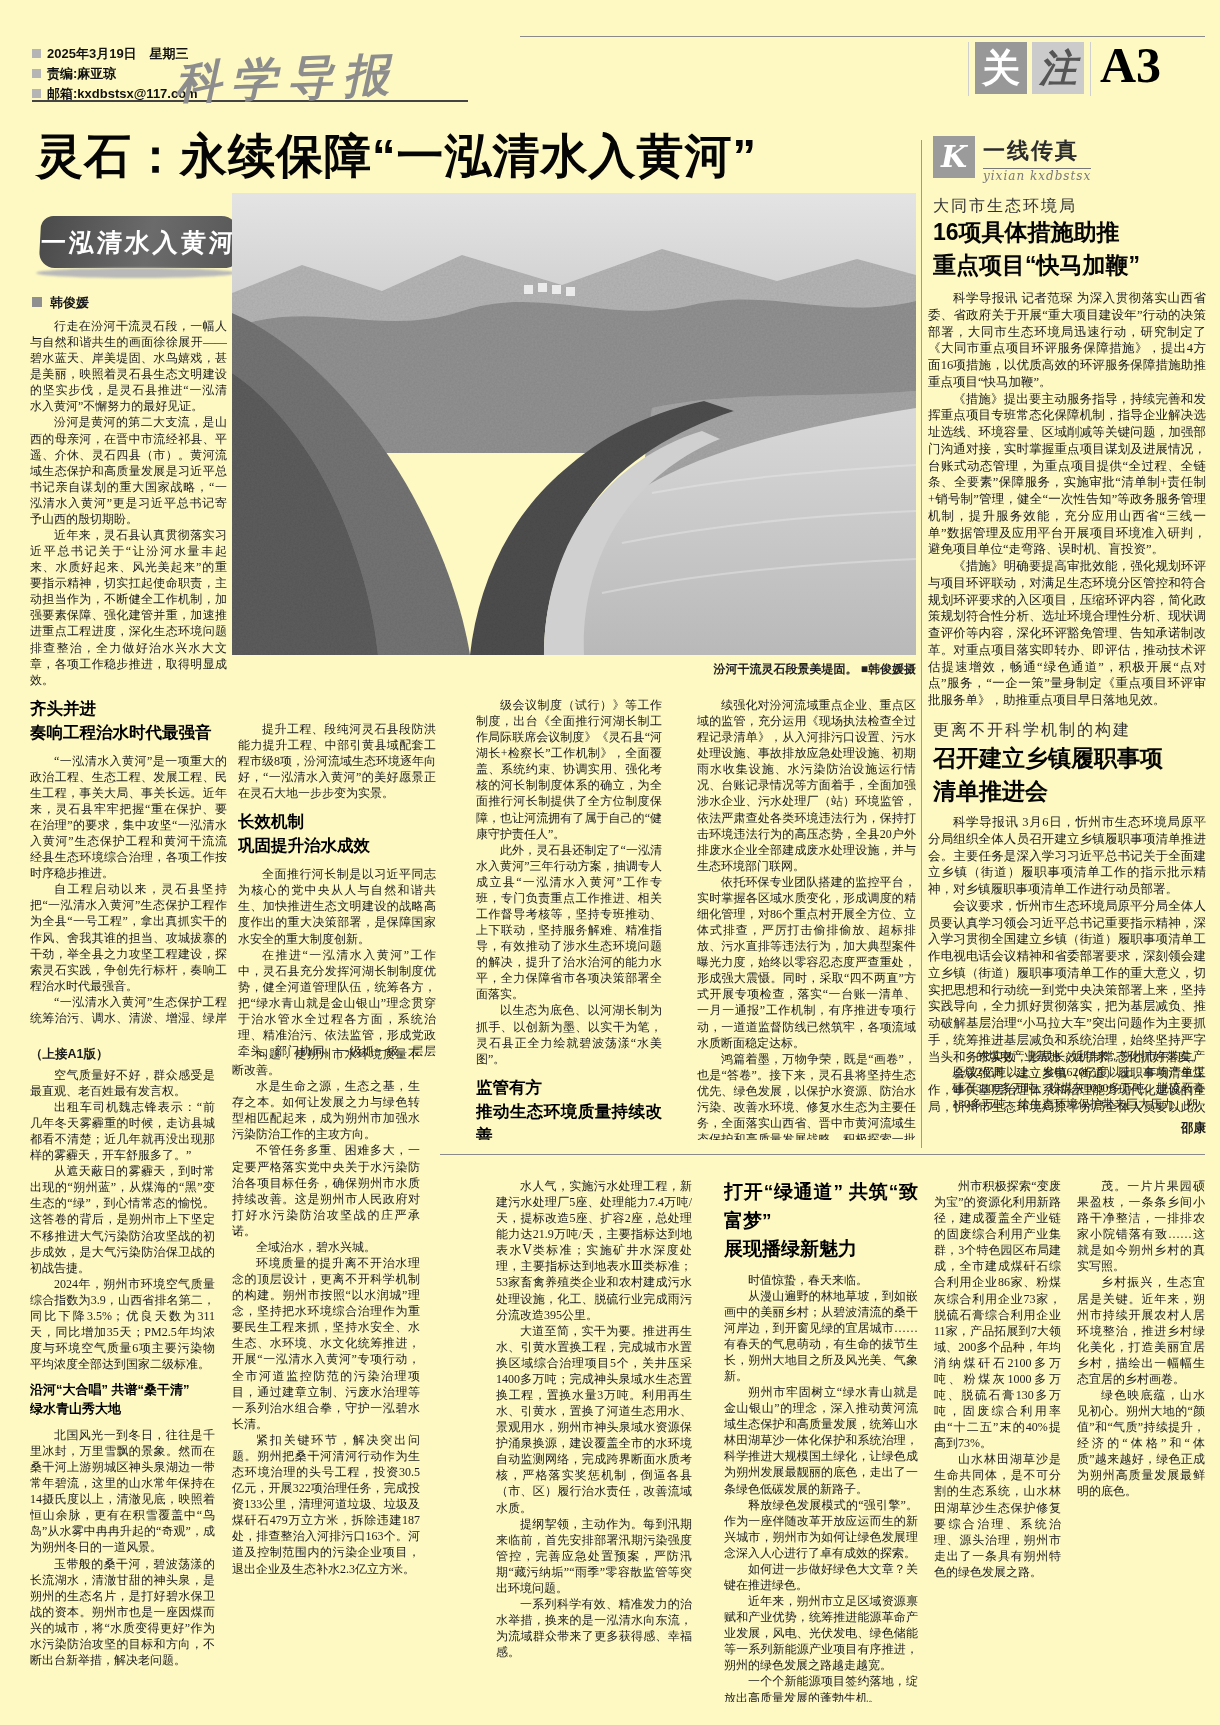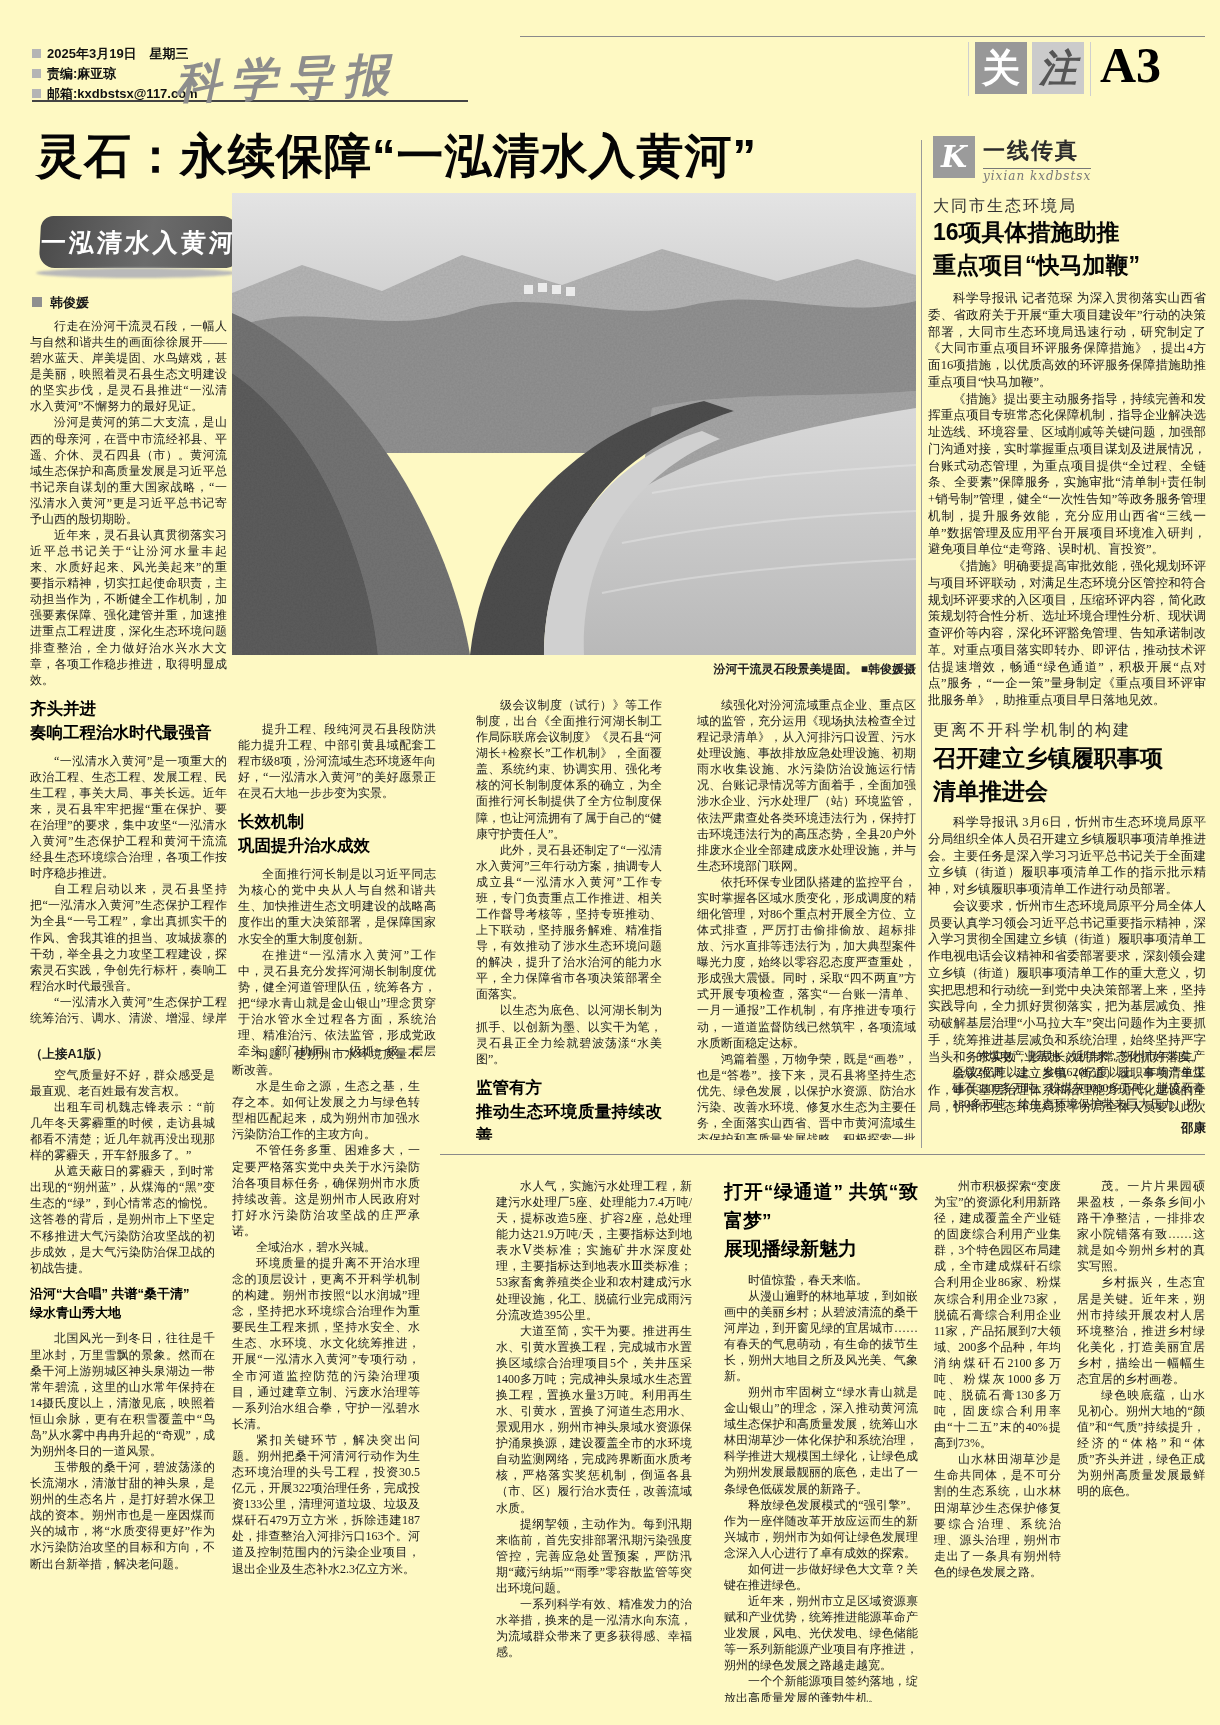--- a/index.html
+++ b/index.html
@@ -201,20 +201,21 @@
   <div class="abs signature" style="left:928px;top:1120px;width:278px;">邵康</div>
 
   <div class="rule-h" style="left:440px;top:1154px;width:765px;"></div>
 
   <div class="col" style="left:30px;top:1046px;width:185px;height:656px;">
     <div class="contnote">（上接A1版）</div>
     <div>
         <p>空气质量好不好，群众感受是最直观、老百姓最有发言权。</p>
         <p>出租车司机魏志锋表示：“前几年冬天雾霾重的时候，走访县城都看不清楚；近几年就再没出现那样的雾霾天，开车舒服多了。”</p>
         <p>从遮天蔽日的雾霾天，到时常出现的“朔州蓝”，从煤海的“黑”变生态的“绿”，到心情常态的愉悦。这答卷的背后，是朔州市上下坚定不移推进大气污染防治攻坚战的初步成效，是大气污染防治保卫战的初战告捷。</p>
+        <p>2024年，朔州市环境空气质量综合指数为3.9，山西省排名第二，同比下降3.5%；优良天数为311天，同比增加35天；PM2.5年均浓度与环境空气质量6项主要污染物平均浓度全部达到国家二级标准。</p>
       </div>
     <div class="subhd" style="font-size:13px;">沿河“大合唱” 共谱“桑干清”
 绿水青山秀大地</div>
     <div>
         <p>北国风光一到冬日，往往是千里冰封，万里雪飘的景象。然而在桑干河上游朔城区神头泉湖边一带常年碧流，这里的山水常年保持在14摄氏度以上，清澈见底，映照着恒山余脉，更有在积雪覆盖中“鸟岛”从水雾中冉冉升起的“奇观”，成为朔州冬日的一道风景。</p>
         <p>玉带般的桑干河，碧波荡漾的长流湖水，清澈甘甜的神头泉，是朔州的生态名片，是打好碧水保卫战的资本。朔州市也是一座因煤而兴的城市，将“水质变得更好”作为水污染防治攻坚的目标和方向，不断出台新举措，解决老问题。</p>
       </div>
   </div>
 
   <div class="col" style="left:232px;top:1046px;width:188px;height:656px;">
@@ -261,17 +262,17 @@
     <div>
         <p>州市积极探索“变废为宝”的资源化利用新路径，建成覆盖全产业链的固废综合利用产业集群，3个特色园区布局建成，全市建成煤矸石综合利用企业86家、粉煤灰综合利用企业73家，脱硫石膏综合利用企业11家，产品拓展到7大领域、200多个品种，年均消纳煤矸石2100多万吨、粉煤灰1000多万吨、脱硫石膏130多万吨，固废综合利用率由“十二五”末的40%提高到73%。</p>
         <p>山水林田湖草沙是生命共同体，是不可分割的生态系统，山水林田湖草沙生态保护修复要综合治理、系统治理、源头治理，朔州市走出了一条具有朔州特色的绿色发展之路。</p>
       </div>
   </div>
 
   <div class="col" style="left:1077px;top:1178px;width:128px;height:524px;">
     <div>
         <p>茂。一片片果园硕果盈枝，一条条乡间小路干净整洁，一排排农家小院错落有致……这就是如今朔州乡村的真实写照。</p>
         <p>乡村振兴，生态宜居是关键。近年来，朔州市持续开展农村人居环境整治，推进乡村绿化美化，打造美丽宜居乡村，描绘出一幅幅生态宜居的乡村画卷。</p>
-        <p>绿色映底蕴，山水见初心。朔州大地的“颜值”和“气质”持续提升，经济的“体格”和“体质”齐头并进，绿色正成为朔州高质量发展最鲜明的底色。</p>
+        <p>绿色映底蕴，山水见初心。朔州大地的“颜值”和“气质”持续提升，经济的“体格”和“体质”越来越好，绿色正成为朔州高质量发展最鲜明的底色。</p>
       </div>
   </div>
 
 </div>
 
 </body></html>

